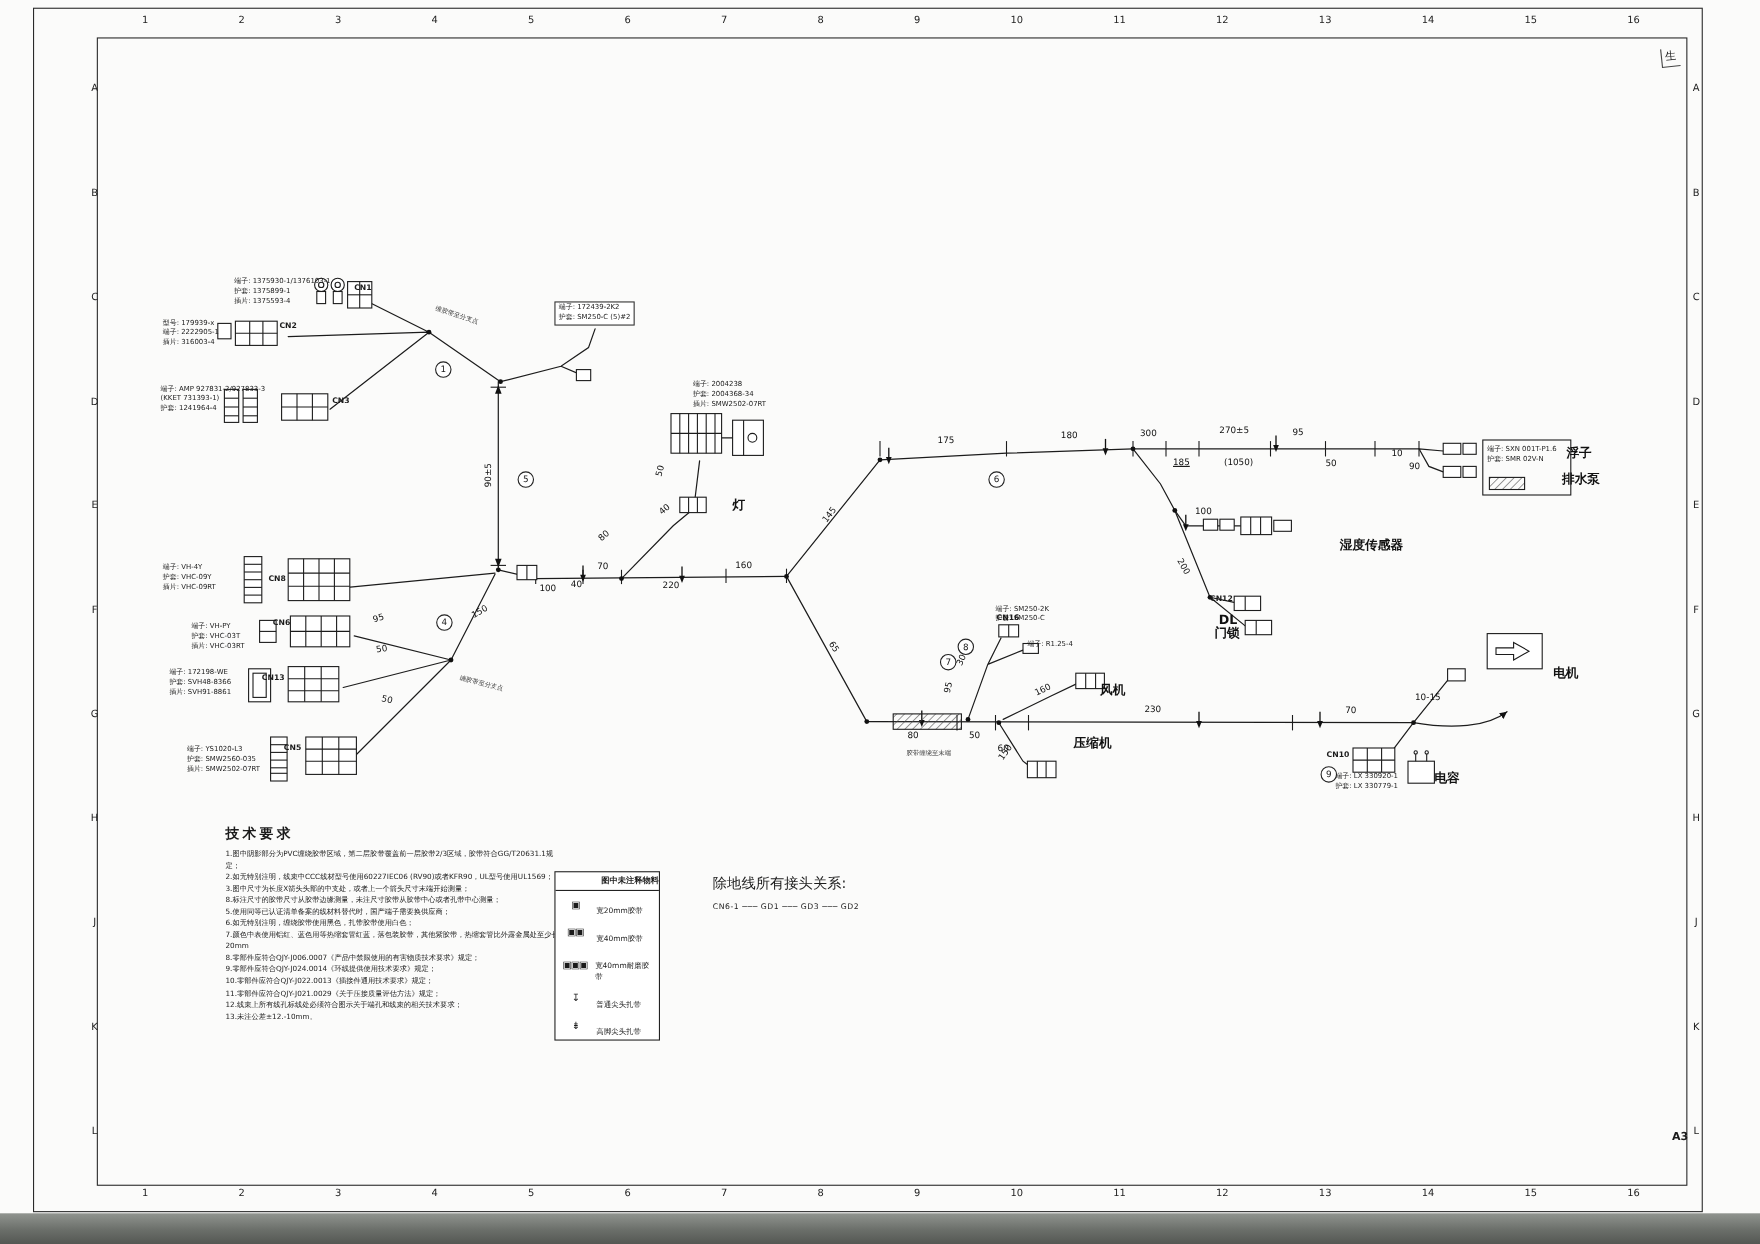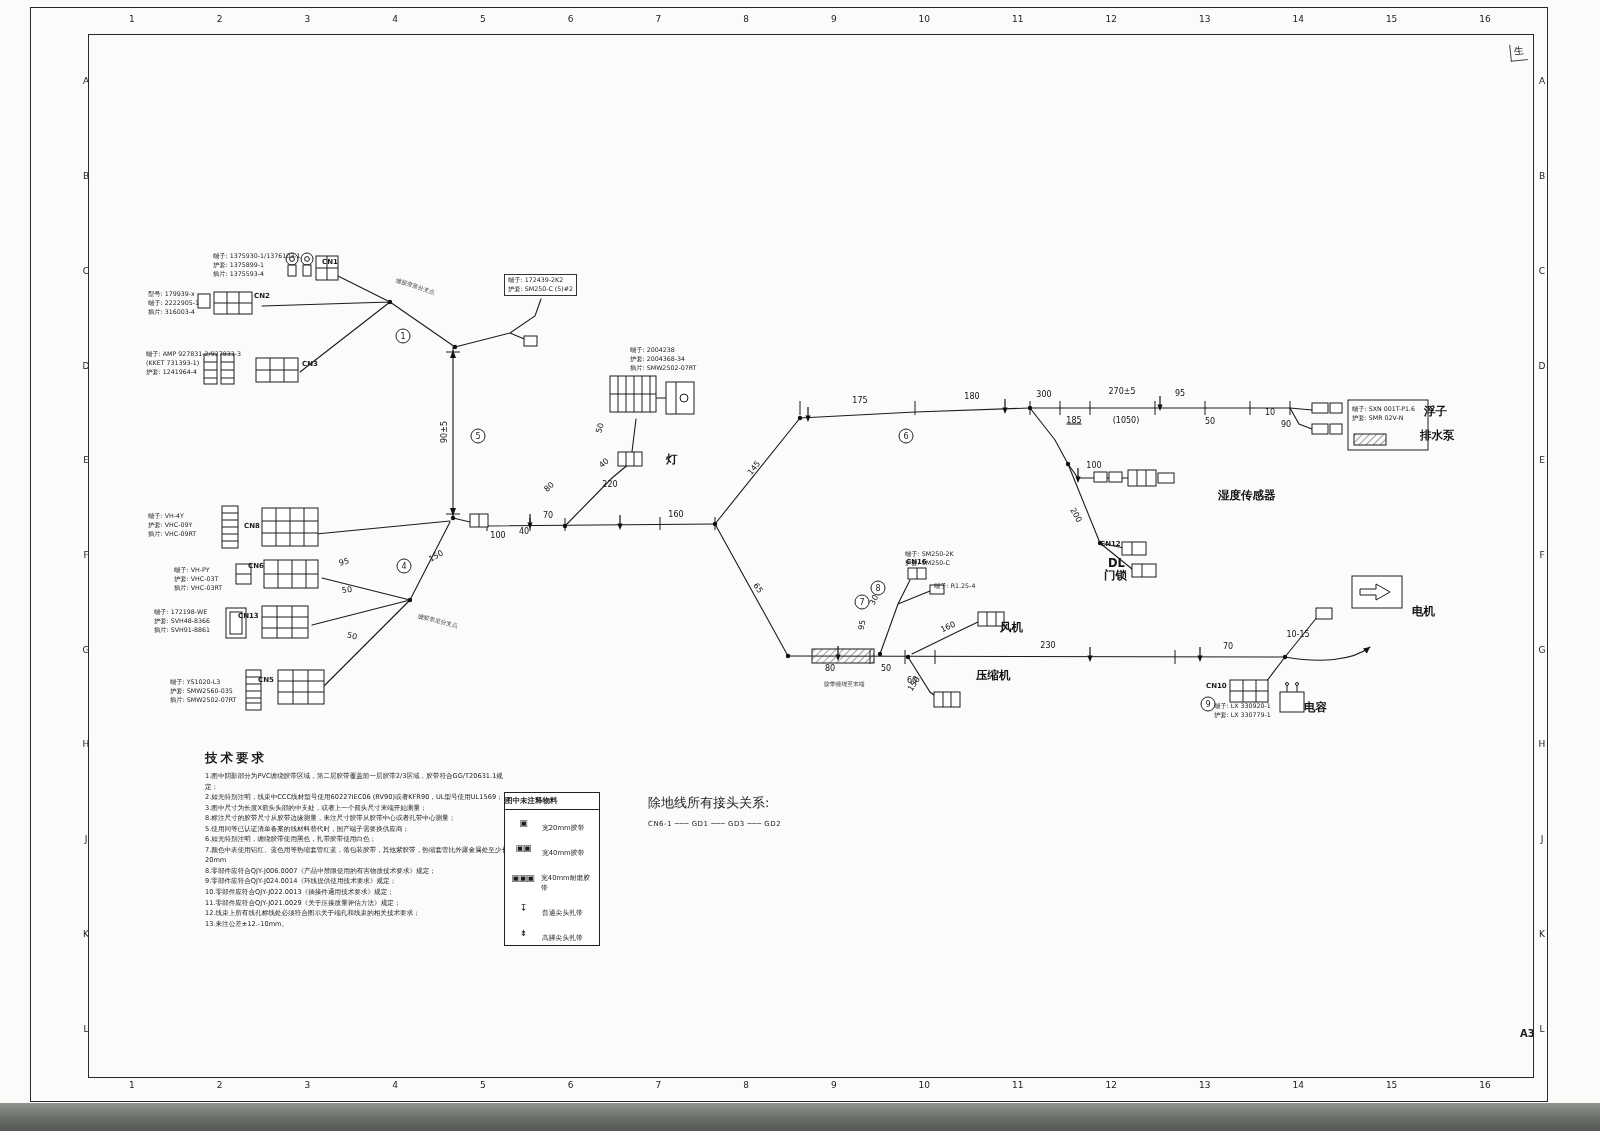--- a/index.html
+++ b/index.html
@@ -35,21 +35,21 @@
     font-size:8px;display:flex;align-items:center;justify-content:center;background:#fff;
     transform:translate(-50%,-50%);}
   .annot{position:absolute;font-size:5.8px;color:#333;white-space:nowrap;
     transform:rotate(var(--r,0deg));transform-origin:left center;}
 
   .tech{position:absolute;left:205px;top:750px;width:310px;}
   .tech-title{font-size:12.5px;font-weight:bold;letter-spacing:3px;margin-bottom:4px;}
   .tech-line{font-size:6.6px;line-height:1.6;color:#222;}
 
   .legend{position:absolute;left:504px;top:792px;width:94px;border:1.2px solid #222;background:#fff;}
-  .legend-title{font-size:7.5px;font-weight:bold;text-align:left;border-bottom:1px solid #222;padding:3px 0;}
+  .legend-title{font-size:7.5px;font-weight:bold;text-align:right;border-bottom:1px solid #222;padding:3px 0;}
   .legend-row{display:flex;align-items:center;gap:5px;padding:2px 4px;min-height:15px;}
   .legend-glyph{width:28px;text-align:center;font-size:9px;letter-spacing:-1px;}
   .legend-label{font-size:6.8px;margin-top:11px;}
 
   .chain{position:absolute;left:648px;top:794px;}
   .chain-title{font-size:13px;}
   .chain-text{font-size:7px;margin-top:8px;letter-spacing:0.5px;}
 
   .corner-mark{position:absolute;left:1510px;top:44px;font-size:10px;border-left:1px solid #444;border-bottom:1px solid #444;padding:0 3px 2px 3px;transform:rotate(-6deg);}
   .sheetno{position:absolute;left:1520px;top:1028px;font-size:10px;font-weight:bold;}
@@ -383,21 +383,21 @@
         <span class="dim" style="left: 1270px; top: 412px;">10</span>
         <span class="dim" style="left: 1286px; top: 424px;">90</span>
         <span class="dim" style="left: 444px; top: 432px; --r: -90deg;">90±5</span>
         <span class="dim" style="left: 600px; top: 428px; --r: -75deg;">50</span>
         <span class="dim" style="left: 549px; top: 487px; --r: -42deg;">80</span>
         <span class="dim" style="left: 604px; top: 463px; --r: -40deg;">40</span>
         <span class="dim" style="left: 436px; top: 556px; --r: -30deg;">150</span>
         <span class="dim" style="left: 498px; top: 535px;">100</span>
         <span class="dim" style="left: 524px; top: 531px;">40</span>
         <span class="dim" style="left: 548px; top: 515px;">70</span>
-        <span class="dim" style="left: 610px; top: 484px;">220</span>
+        <span class="dim" style="left: 610px; top: 532px;">220</span>
         <span class="dim" style="left: 676px; top: 514px;">160</span>
         <span class="dim" style="left: 754px; top: 468px; --r: -52deg;">145</span>
         <span class="dim" style="left: 758px; top: 588px; --r: 56deg;">65</span>
         <span class="dim" style="left: 344px; top: 562px; --r: -16deg;">95</span>
         <span class="dim" style="left: 347px; top: 590px; --r: -9deg;">50</span>
         <span class="dim" style="left: 352px; top: 636px; --r: 13deg;">50</span>
         <span class="dim" style="left: 1094px; top: 465px;">100</span>
         <span class="dim" style="left: 1076px; top: 515px; --r: 60deg;">200</span>
         <span class="dim" style="left: 830px; top: 668px;">80</span>
         <span class="dim" style="left: 886px; top: 668px;">50</span>

